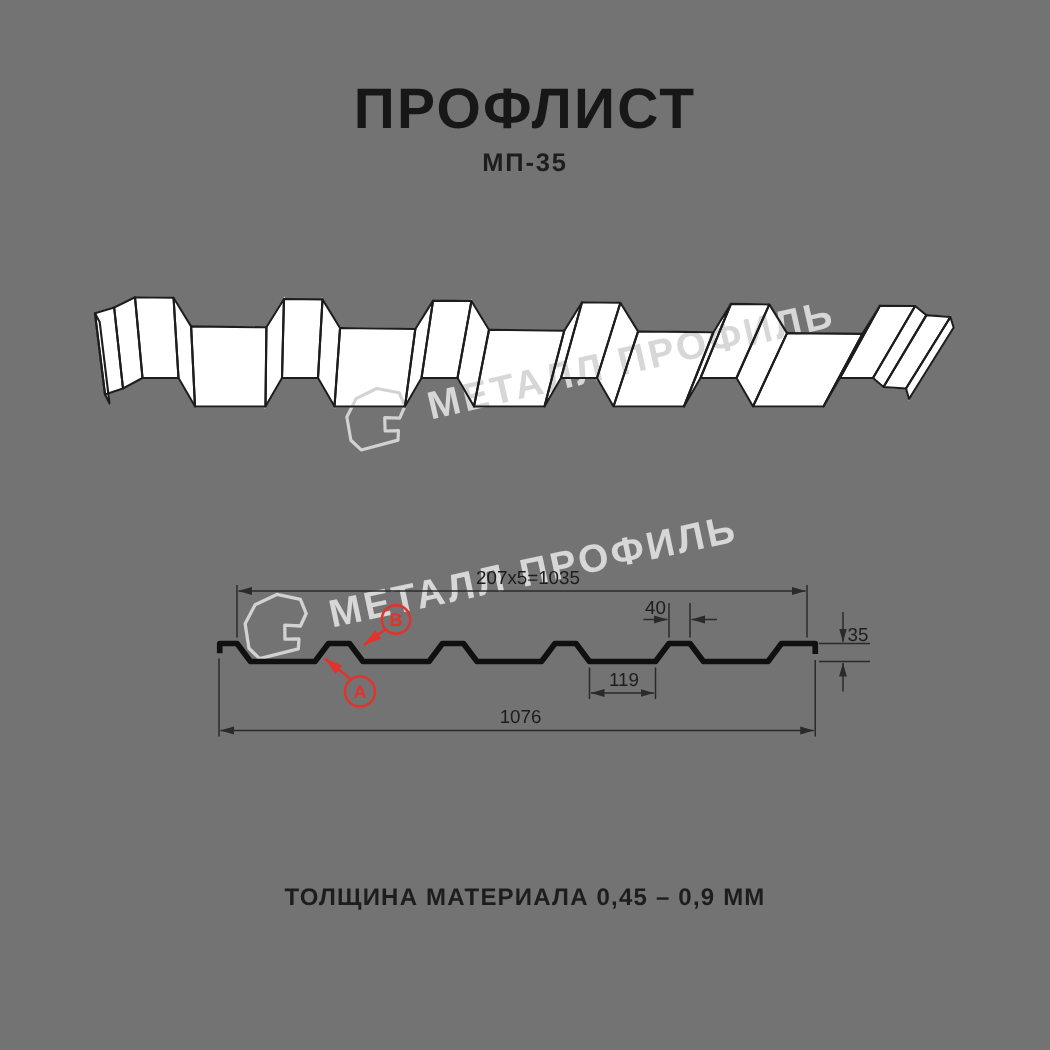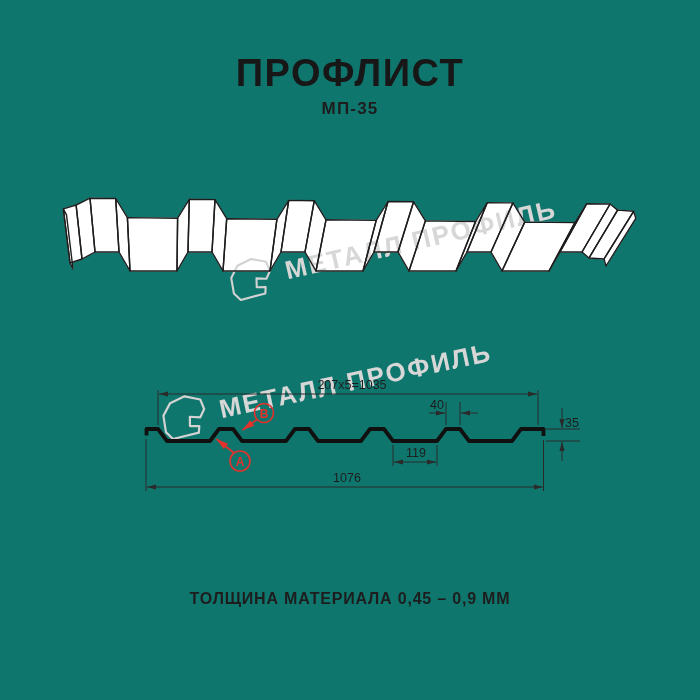--- a/index.html
+++ b/index.html
@@ -1,16 +1,16 @@
 <!DOCTYPE html>
 <html><head>
 <meta charset="utf-8">
 <style>
   html,body{margin:0;padding:0;background:#fff;}
-  .stage{position:relative;width:700px;height:700px;background:#0f766e;overflow:hidden;
+  .stage{position:relative;width:700px;height:700px;background:#737373;overflow:hidden;
          font-family:"Liberation Sans",sans-serif;}
   .stage svg,.wm{position:absolute;left:0;top:0;}
 
   .title{position:absolute;left:0;top:52px;width:700px;text-align:center;
          font-size:38px;font-weight:bold;letter-spacing:1.5px;color:#171717;}
   .subtitle{position:absolute;left:0;top:99px;width:700px;text-align:center;
          font-size:17px;font-weight:600;letter-spacing:1.2px;color:#1d1d1d;}
   .footer{position:absolute;left:0;top:590px;width:700px;text-align:center;
          font-size:16px;font-weight:600;letter-spacing:0.8px;color:#1d1d1d;}
 

